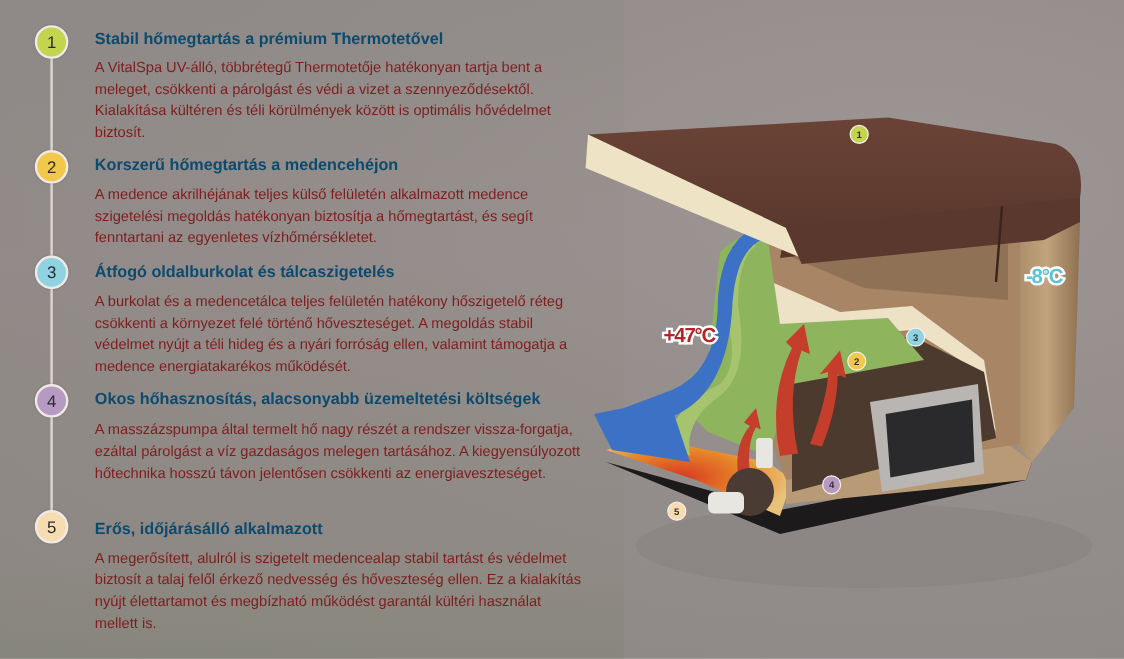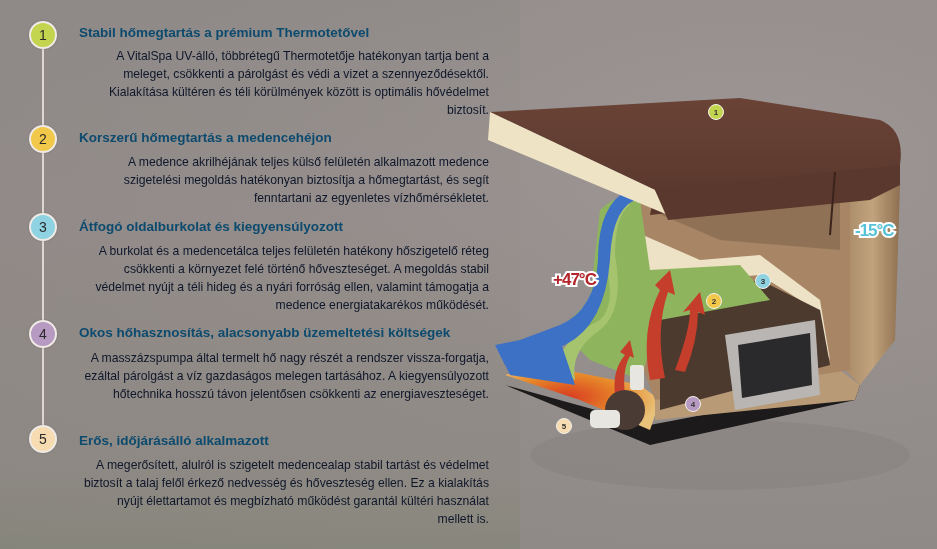--- a/index.html
+++ b/index.html
@@ -19,21 +19,21 @@
   .badge {
     position:absolute; left:29px; width:24px; height:24px; border-radius:50%;
     border:2px solid #efeae6; font-size:14px; color:#2a2a2a;
     display:flex; align-items:center; justify-content:center; font-weight:normal;
     box-shadow: 0 0 2px rgba(0,0,0,0.2);
   }
   .feature-title {
     position:absolute; left:79px; font-size:13.5px; font-weight:bold; color:#0c4a6e; white-space:nowrap;
   }
   .feature-body {
-    position:absolute; left:79px; width:410px; font-size:12.2px; line-height:18px; color:#0f172a;text-align:right;
+    position:absolute; left:79px; width:410px; font-size:12.2px; line-height:18px; color:#7f1d1d;
   }
   .scene { position:absolute; left:470px; top:80px; width:467px; height:440px; }
   .temp {
     position:absolute; font-weight:bold; font-size:17px; letter-spacing:-1px;
     paint-order: stroke fill;
   }
   .temp-hot { left:553px; top:270px; color:#b4252a; -webkit-text-stroke:4px #fff; }
   .temp-cold { left:855px; top:221px; color:#58c3d8; -webkit-text-stroke:4px #fff; }
   .mini-badge {
     position:absolute; width:14px; height:14px; border-radius:50%; border:1.5px solid #f4f1ec;
@@ -53,21 +53,21 @@
 </div>
 
 <div class="feature" style="top:0">
   <div class="badge" style="top:125px;background:#f2c84b">2</div>
   <div class="feature-title" style="top:130px">Korszerű hőmegtartás a medencehéjon</div>
   <div class="feature-body" style="top:153px">A medence akrilhéjának teljes külső felületén alkalmazott medence szigetelési megoldás hatékonyan biztosítja a hőmegtartást, és segít fenntartani az egyenletes vízhőmérsékletet.</div>
 </div>
 
 <div class="feature" style="top:0">
   <div class="badge" style="top:213px;background:#8fd3e3">3</div>
-  <div class="feature-title" style="top:219px">Átfogó oldalburkolat és kiegyensúlyozott</div>
+  <div class="feature-title" style="top:219px">Átfogó oldalburkolat és tálcaszigetelés</div>
   <div class="feature-body" style="top:242px">A burkolat és a medencetálca teljes felületén hatékony hőszigetelő réteg csökkenti a környezet felé történő hőveszteséget. A megoldás stabil védelmet nyújt a téli hideg és a nyári forróság ellen, valamint támogatja a medence energiatakarékos működését.</div>
 </div>
 
 <div class="feature" style="top:0">
   <div class="badge" style="top:320px;background:#b79ac1">4</div>
   <div class="feature-title" style="top:325px">Okos hőhasznosítás, alacsonyabb üzemeltetési költségek</div>
   <div class="feature-body" style="top:349px">A masszázspumpa által termelt hő nagy részét a rendszer vissza-forgatja, ezáltal párolgást a víz gazdaságos melegen tartásához. A kiegyensúlyozott hőtechnika hosszú távon jelentősen csökkenti az energiaveszteséget.</div>
 </div>
 
 <div class="feature" style="top:0">
@@ -132,13 +132,13 @@
   <line x1="835" y1="172" x2="830" y2="235" stroke="#3a241d" stroke-width="2"></line>
 </svg>
 
 <div class="mini-badge" style="left:708px;top:104px;background:#c3d44f">1</div>
 <div class="mini-badge" style="left:706px;top:293px;background:#f2c84b">2</div>
 <div class="mini-badge" style="left:755px;top:273px;background:#8fd3e3">3</div>
 <div class="mini-badge" style="left:685px;top:396px;background:#b79ac1">4</div>
 <div class="mini-badge" style="left:556px;top:418px;background:#f6dcb0">5</div>
 
 <div class="temp temp-hot">+47°C</div>
-<div class="temp temp-cold">-15°C</div>
+<div class="temp temp-cold">-8°C</div>
 
 </body></html>

